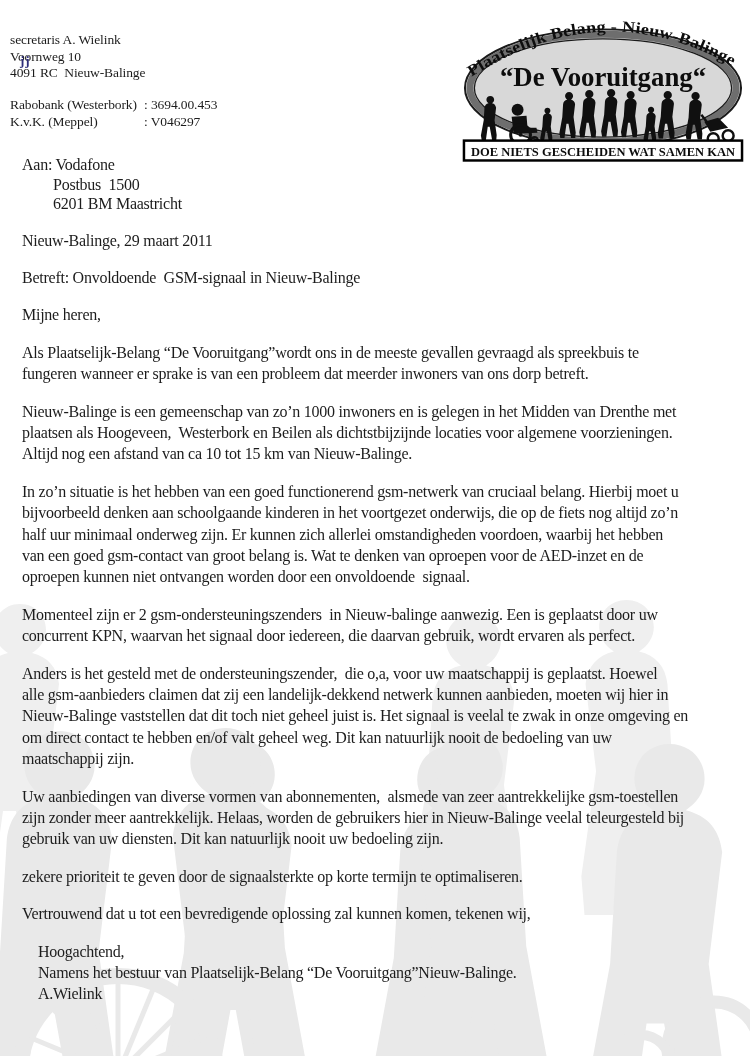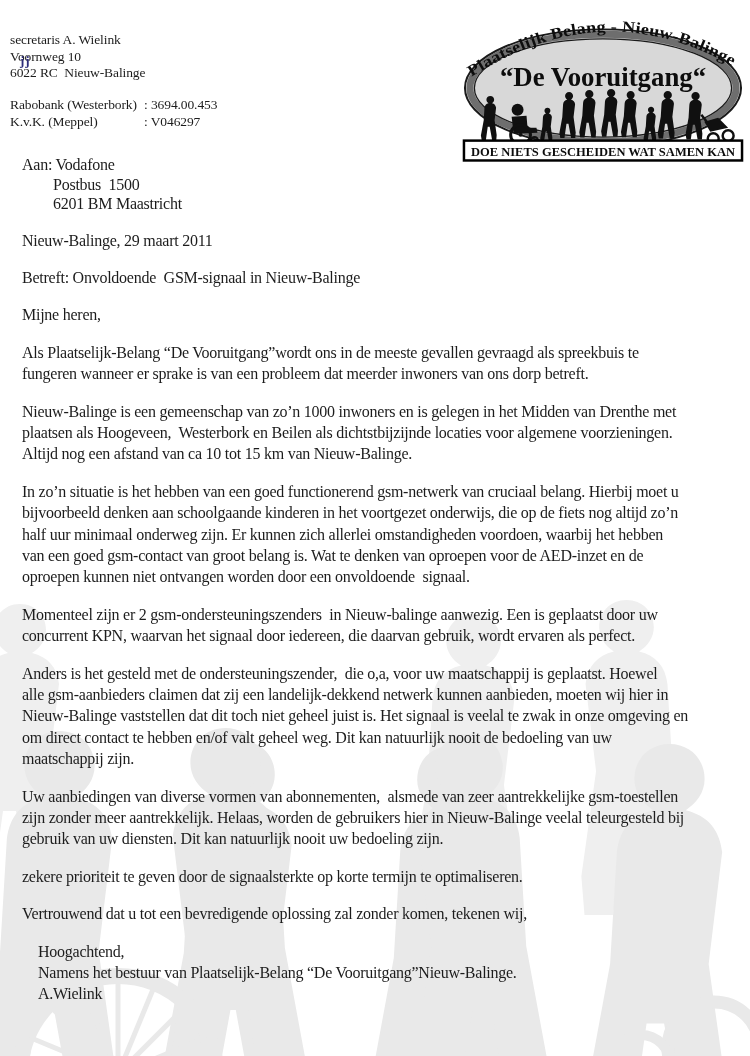--- a/index.html
+++ b/index.html
@@ -58,21 +58,21 @@
     </g>
     <g stroke="#e9e9e9" fill="none">
       <circle cx="714" cy="452" r="46" stroke-width="13"></circle>
       <circle cx="641" cy="468" r="29" stroke-width="10"></circle>
     </g>
   </svg>
 
   <div class="abs sender content-layer">
     <div class="line">secretaris A. Wielink</div>
     <div class="line">Voornweg 10</div>
-    <div class="line">6022 RC  Nieuw-Balinge</div>
+    <div class="line">4091 RC  Nieuw-Balinge</div>
   </div>
 
   <div class="abs stray">jj</div>
 
   <div class="abs bank content-layer">
     <div class="line"><span class="label">Rabobank (Westerbork)</span><span>: 3694.00.453</span></div>
     <div class="line"><span class="label">K.v.K. (Meppel)</span><span>: V046297</span></div>
   </div>
 
   <svg class="abs logo content-layer" viewBox="0 0 292 158" width="290" height="158">
@@ -169,21 +169,21 @@
       <div class="line">Uw aanbiedingen van diverse vormen van abonnementen,  alsmede van zeer aantrekkelijke gsm-toestellen</div>
       <div class="line">zijn zonder meer aantrekkelijk. Helaas, worden de gebruikers hier in Nieuw-Balinge veelal teleurgesteld bij</div>
       <div class="line">gebruik van uw diensten. Dit kan natuurlijk nooit uw bedoeling zijn.</div>
     </div>
 
     <div class="block">
       <div class="line">zekere prioriteit te geven door de signaalsterkte op korte termijn te optimaliseren.</div>
     </div>
 
     <div class="block">
-      <div class="line">Vertrouwend dat u tot een bevredigende oplossing zal zonder komen, tekenen wij,</div>
+      <div class="line">Vertrouwend dat u tot een bevredigende oplossing zal kunnen komen, tekenen wij,</div>
     </div>
 
     <div class="block signoff">
       <div class="line">Hoogachtend,</div>
       <div class="line">Namens het bestuur van Plaatselijk-Belang “De Vooruitgang”Nieuw-Balinge.</div>
       <div class="line">A.Wielink</div>
     </div>
 
   </div>
 </div>

